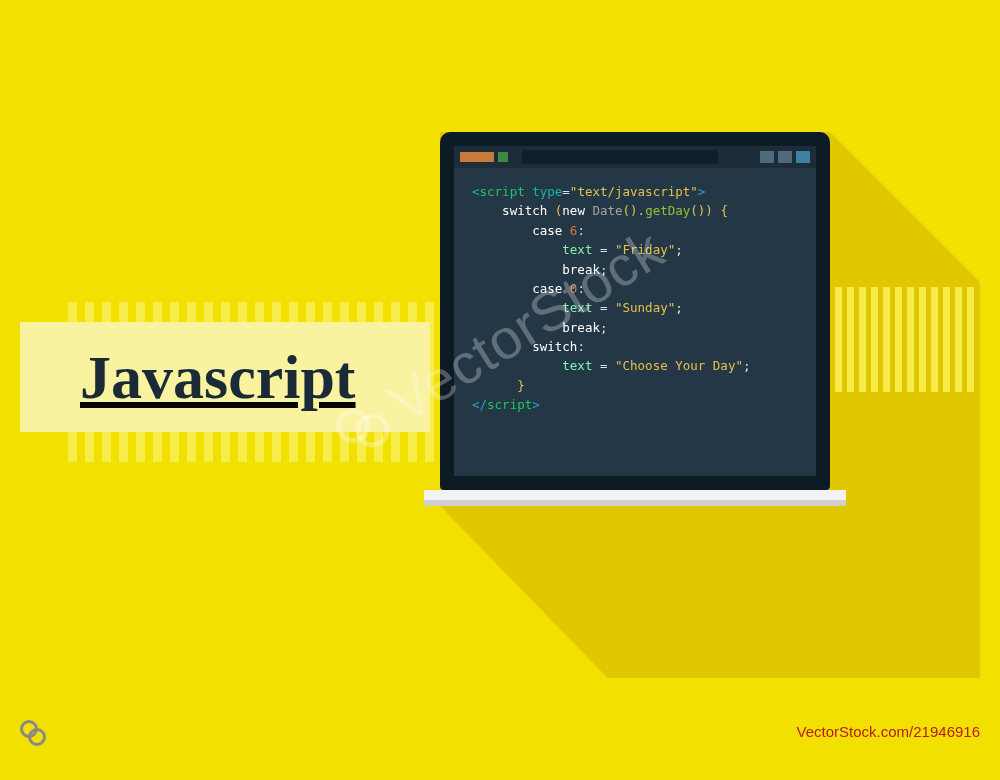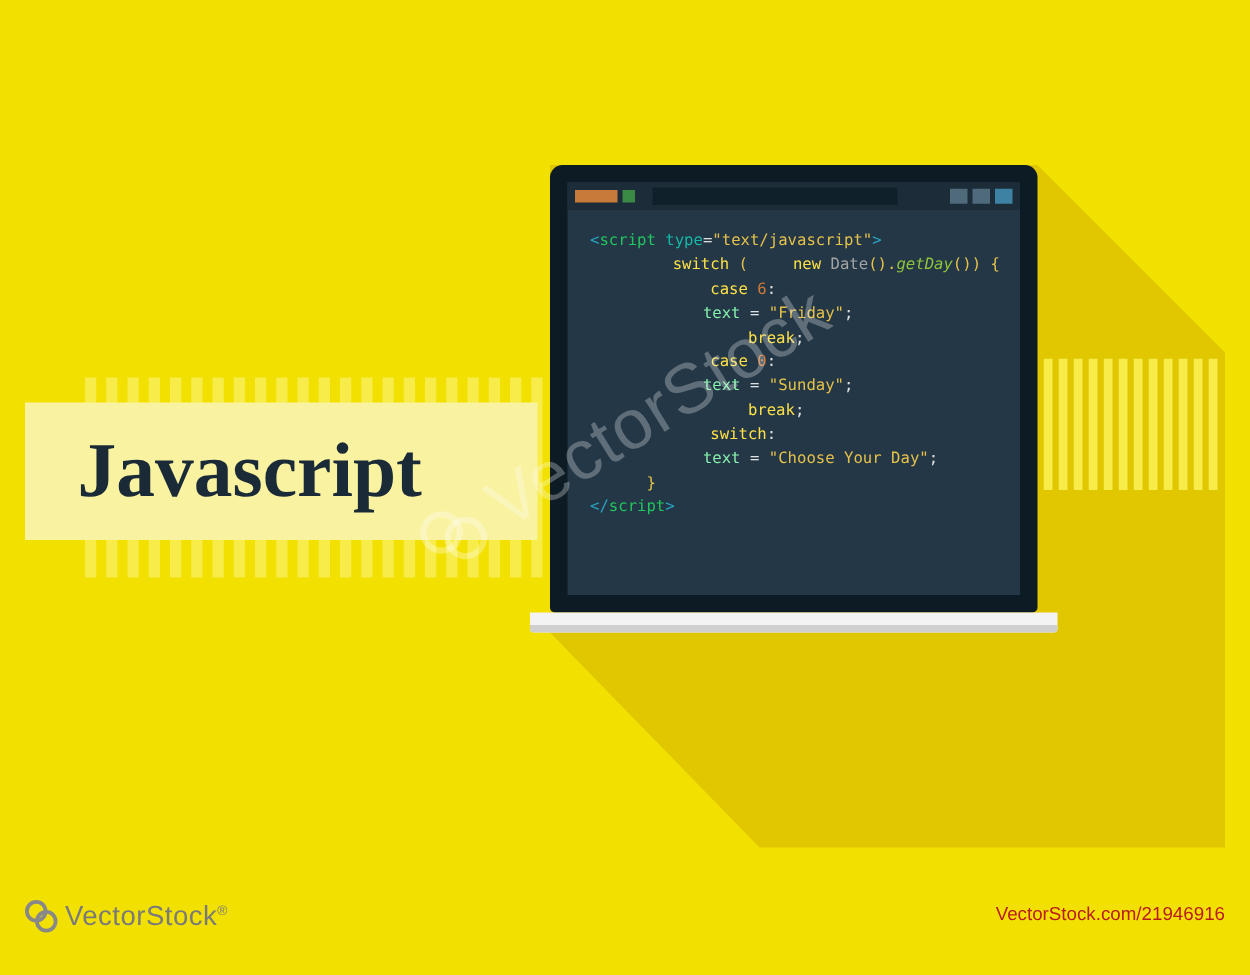--- a/index.html
+++ b/index.html
@@ -39,21 +39,22 @@
   .stripes-right .s { width: 7px; height: 105px; background: #f7ec4a; }
   .label-band {
     position: absolute;
     left: 0;
     top: 290px;
     width: 410px;
     height: 110px;
     background: #f9f2a0;
     display: flex;
     align-items: center;
-    padding-left: 42px;
+    padding-left: 60px;
+    text-decoration: underline;
   }
   .label-band span {
     font-family: Georgia, "Times New Roman", serif;
     font-size: 62px;
     font-weight: bold;
     color: #1a2a36;
   }
   
   .laptop {
     position: absolute;
@@ -105,23 +106,23 @@
     padding: 14px 10px 10px 18px;
     line-height: 1.55;
     white-space: pre;
     color: #e0e0e0;
   }
   .t-ang { color: #2aa3c2; }
   .t-tag { color: #22c55e; }
   .t-attr { color: #14b8a6; }
   .t-eq  { color: #e0e0e0; }
   .t-str { color: #e6c14a; }
-  .t-kw  { color: #fde047; margin-left: 36px; }
+  .t-kw  { color: #ffffff; }
   .t-fn  { color: #a3a3a3; }
-  .t-call{ color: #8fc33b; font-style: italic; }
+  .t-call{ color: #8fc33b; }
   .t-par { color: #e6c14a; }
   .t-brace{ color:#e6c14a; }
   .t-num { color: #d07a3a; }
   .t-id  { color: #86efac; }
   .t-op  { color: #e0e0e0; }
   .t-semi{ color:#e0e0e0; }
 
   .laptop-base {
     width: 422px;
     height: 16px;
@@ -272,15 +273,14 @@
     <span>VectorStock</span>
   </div>
 
 </div>
 
 <div class="watermark-left">
   <div class="logo">
       <div class="c1"></div>
       <div class="c2"></div>
     </div>
-  <span><span>VectorStock</span><sup style="font-size:11px">®</sup></span>
 </div>
 <div class="watermark-right">VectorStock.com/21946916</div>
 
 </body></html>

